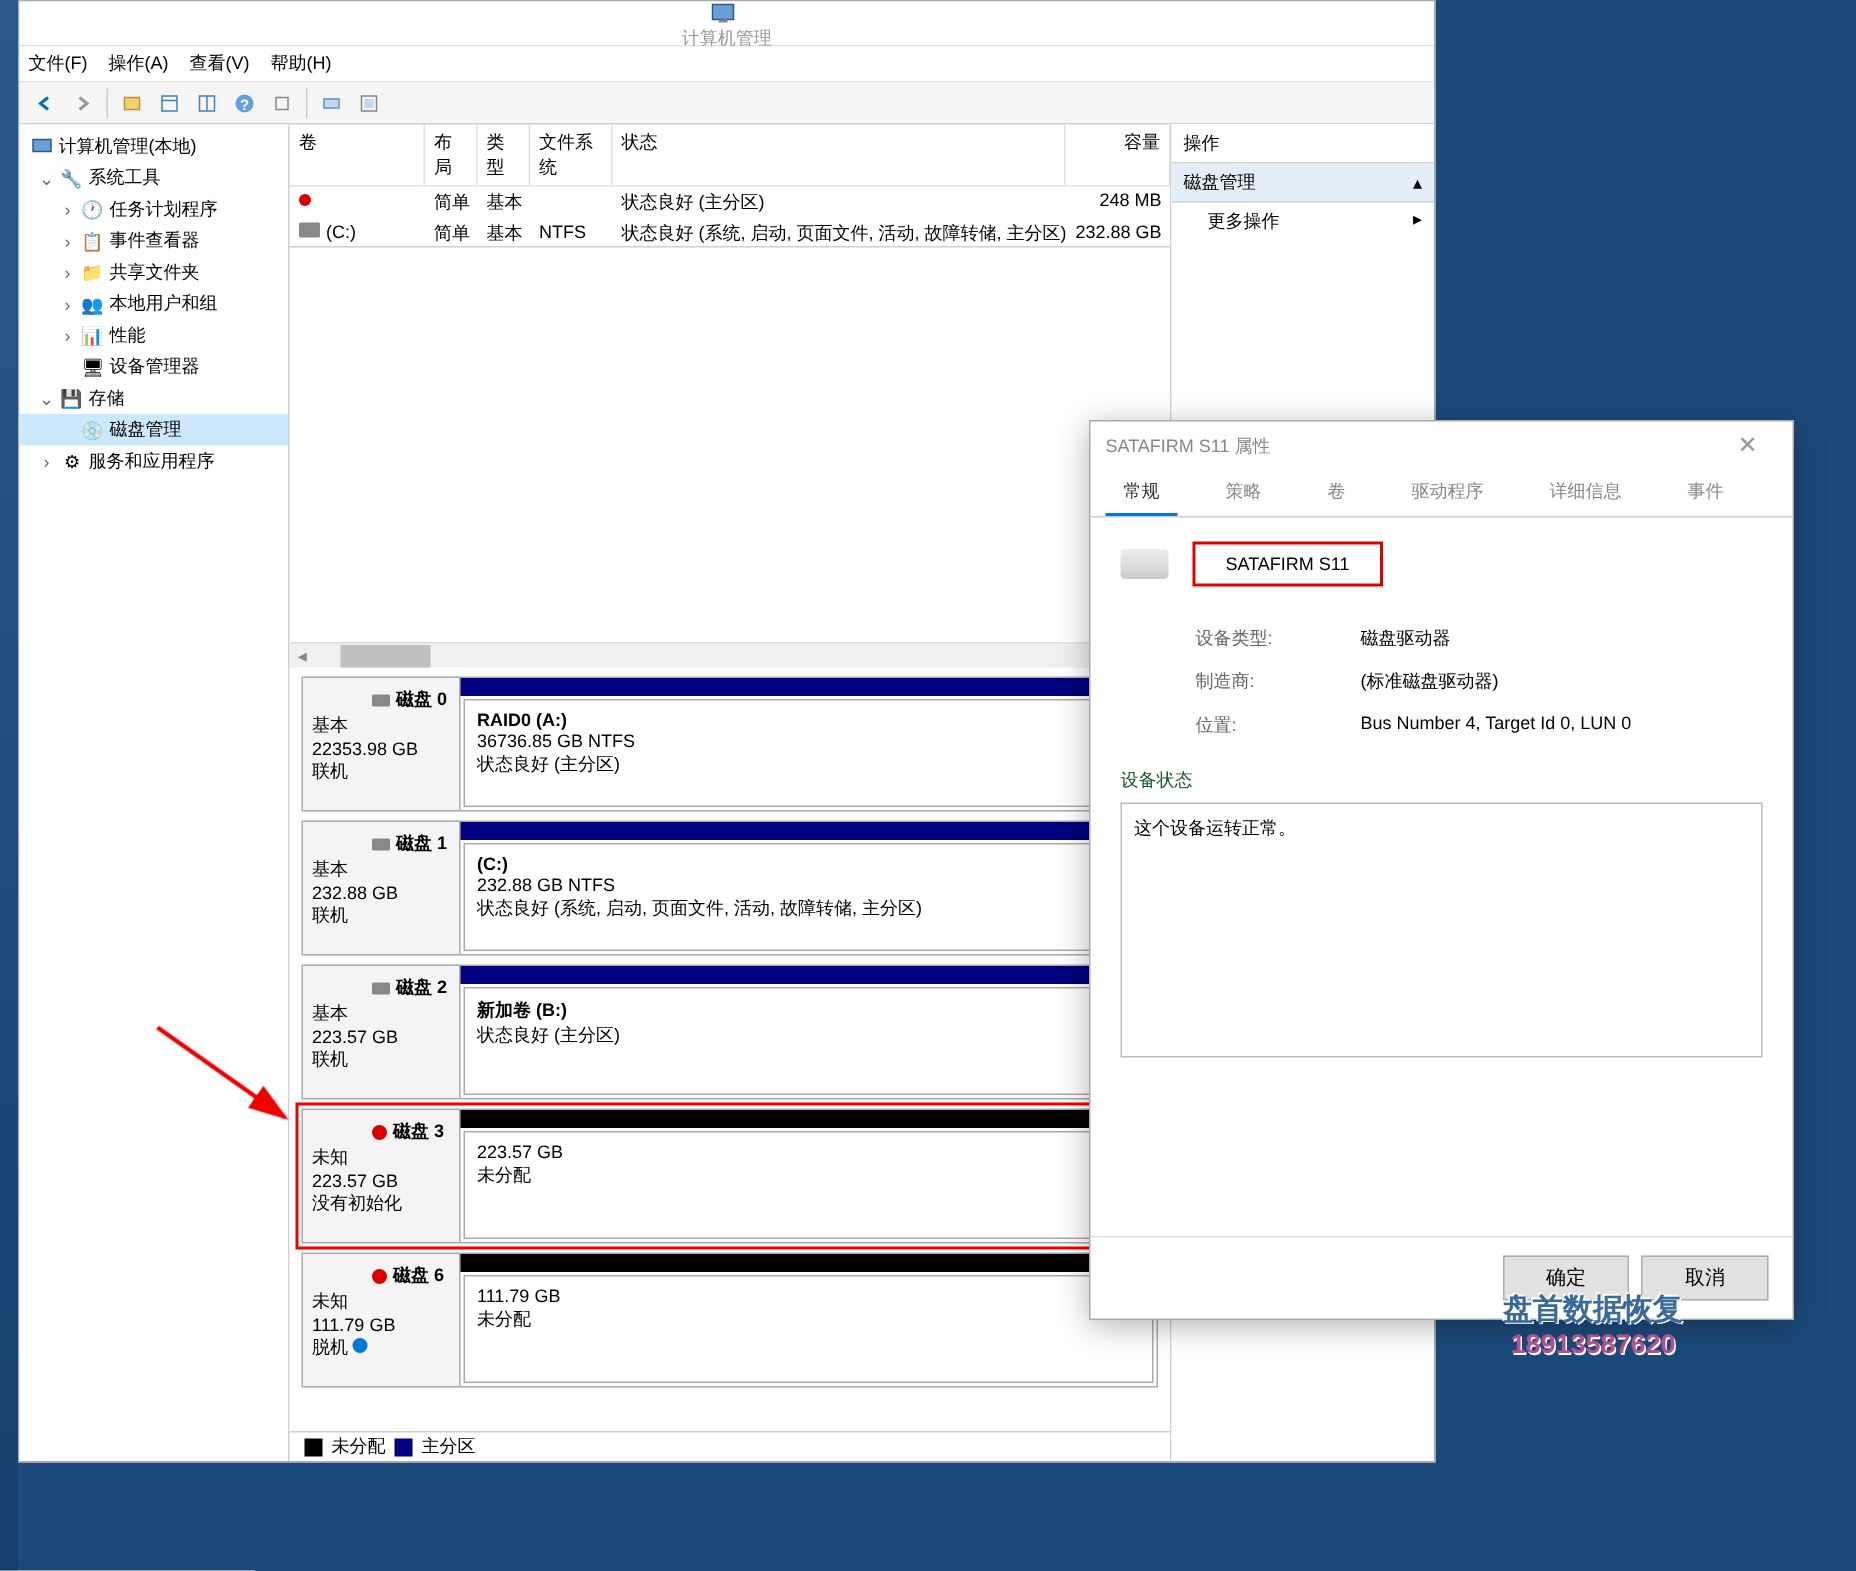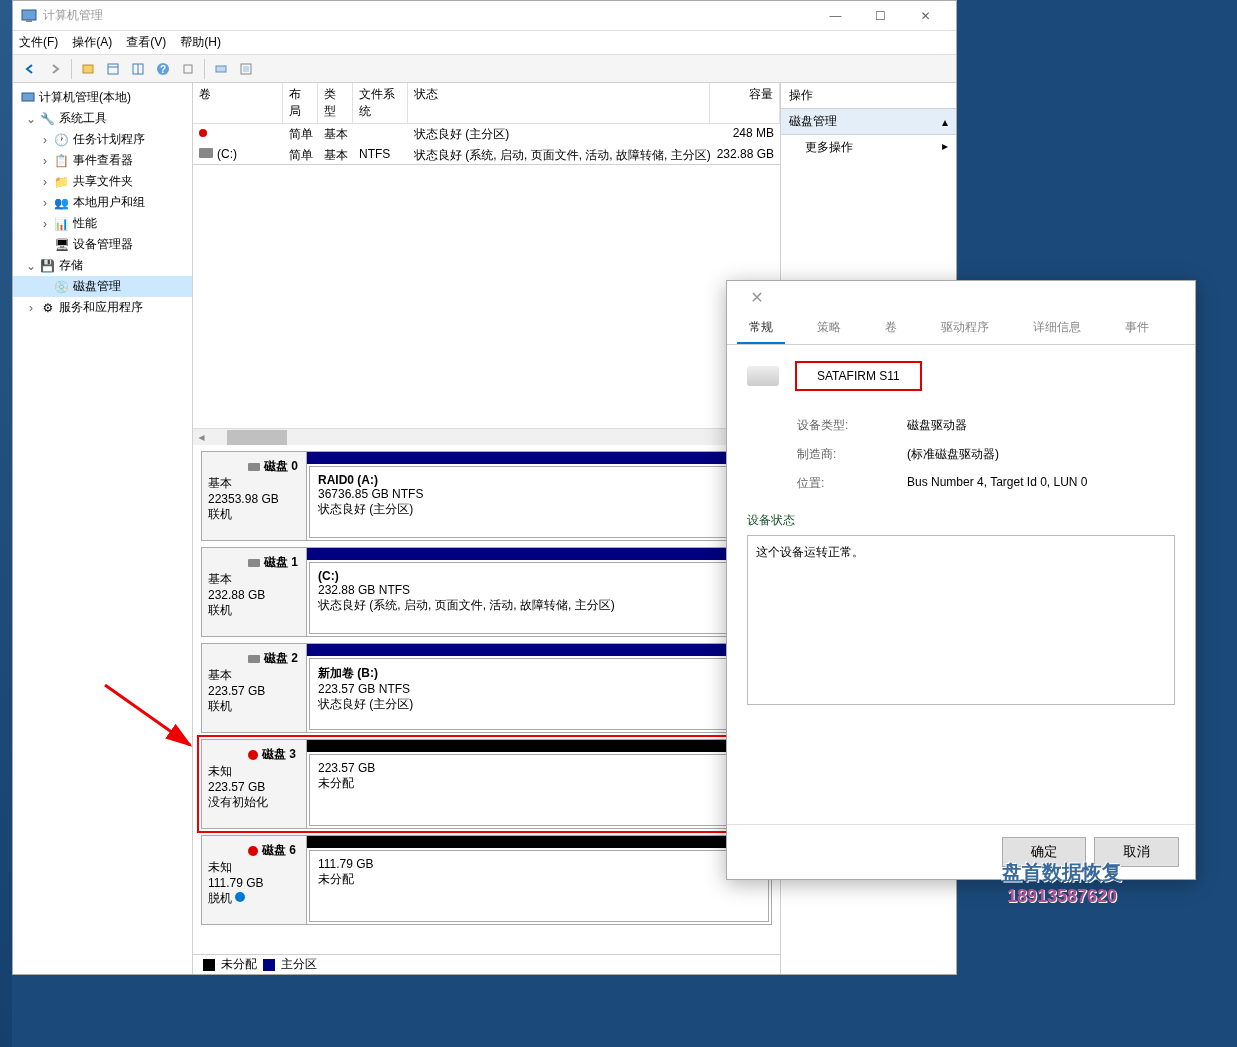--- a/index.html
+++ b/index.html
@@ -2,21 +2,21 @@
 <html><head>
 <meta charset="utf-8">
 <style>
 * { box-sizing: border-box; margin: 0; padding: 0; }
 body { font-family: "Microsoft YaHei", "Segoe UI", Tahoma, sans-serif; font-size: 12px; background: #1b4a7a; width: 1237px; height: 1047px; position: relative; overflow: hidden; }
 
 .left-strip { position: absolute; left: 0; top: 0; width: 12px; height: 1047px; background: linear-gradient(180deg, #2a5a8a, #15406e); }
 
 .window { position: absolute; left: 12px; top: 0; width: 945px; height: 975px; background: #fff; border: 1px solid #aaa; display: flex; flex-direction: column; }
 
-.titlebar { height: 30px; display: flex; align-items: center; padding: 0 8px; background: #fff; border-bottom: 1px solid #e0e0e0; }
+.titlebar { height: 30px; display: flex; align-items: center; padding: 0 8px; background: #fff; border-bottom: 1px solid #e0e0e0; flex-direction: column; }
 .titlebar .icon { width: 16px; height: 16px; margin-right: 6px; }
 .titlebar .title { flex: 1; color: #999; }
 .win-btns { display: flex; }
 .win-btn { width: 45px; height: 28px; display: flex; align-items: center; justify-content: center; color: #666; cursor: pointer; }
 
 .menubar { height: 24px; display: flex; align-items: center; padding: 0 6px; gap: 14px; background: #fff; border-bottom: 1px solid #e0e0e0; }
 .menubar span { cursor: pointer; }
 
 .toolbar { height: 28px; display: flex; align-items: center; padding: 0 6px; gap: 3px; background: #f5f5f5; border-bottom: 1px solid #d0d0d0; }
 .tb-btn { width: 22px; height: 22px; display: flex; align-items: center; justify-content: center; border: 1px solid transparent; cursor: pointer; }
@@ -324,21 +324,20 @@
     <div class="disk-info">
       <div class="dname"><span style="width:12px;height:8px;background:#888;display:inline-block;border-radius:1px"></span> 磁盘 2</div>
       <div>基本</div>
       <div>223.57 GB</div>
       <div>联机</div>
     </div>
     <div class="disk-parts">
       <div class="part-header "></div>
       <div class="part-body">
         <div class="pname">新加卷  (B:)</div>
-        <div>223.57 GB NTFS</div>
         <div>状态良好 (主分区)</div>
       </div>
     </div>
           </div>
           <div class="disk-row highlighted">
     <div class="disk-info">
       <div class="dname"><span class="disk-status-icon red"></span> 磁盘 3</div>
       <div>未知</div>
       <div>223.57 GB</div>
       <div>没有初始化</div>
@@ -396,20 +395,21 @@
   <defs>
       <marker id="ah" markerWidth="10" markerHeight="10" refX="8" refY="3" orient="auto">
         <path d="M0,0 L0,6 L9,3 z" fill="#e00"></path>
       </marker>
     </defs>
   <line x1="10" y1="10" x2="95" y2="70" stroke="#e00" stroke-width="3" marker-end="url(#ah)"></line>
 </svg>
 
 <div class="dialog">
   <div class="dlg-title">
+    <span class="t">SATAFIRM   S11 属性</span>
     <span class="dlg-close">✕</span>
   </div>
   <div class="dlg-tabs">
     <div class="dlg-tab active">常规</div>
     <div class="dlg-tab">策略</div>
     <div class="dlg-tab">卷</div>
     <div class="dlg-tab">驱动程序</div>
     <div class="dlg-tab">详细信息</div>
     <div class="dlg-tab">事件</div>
   </div>

